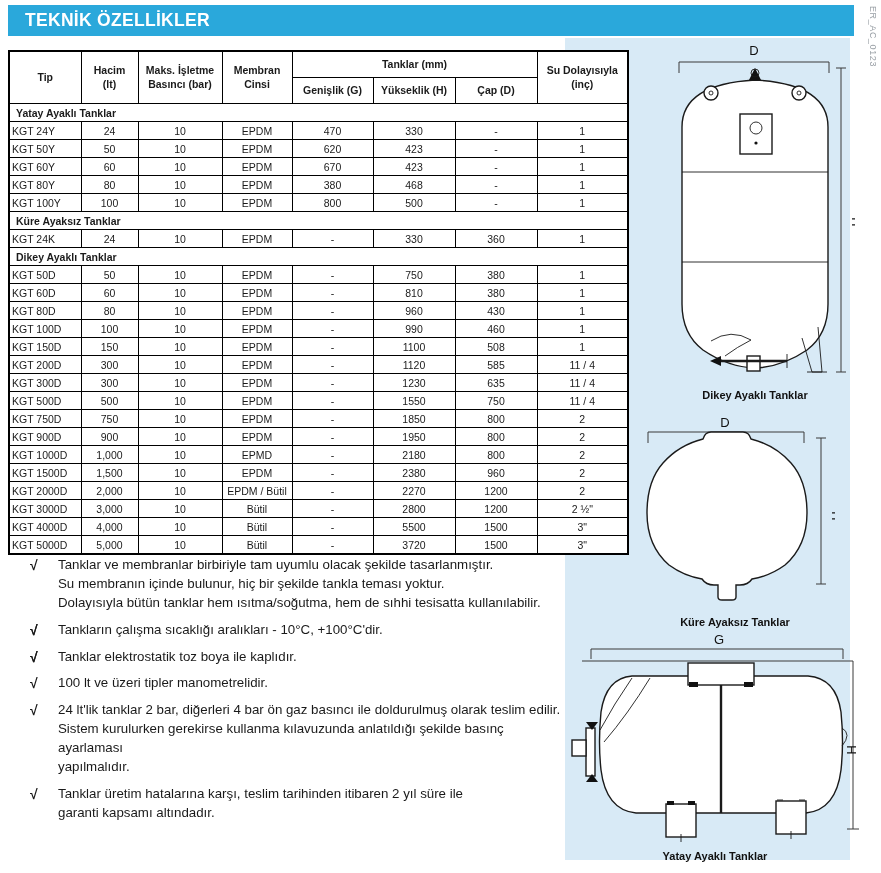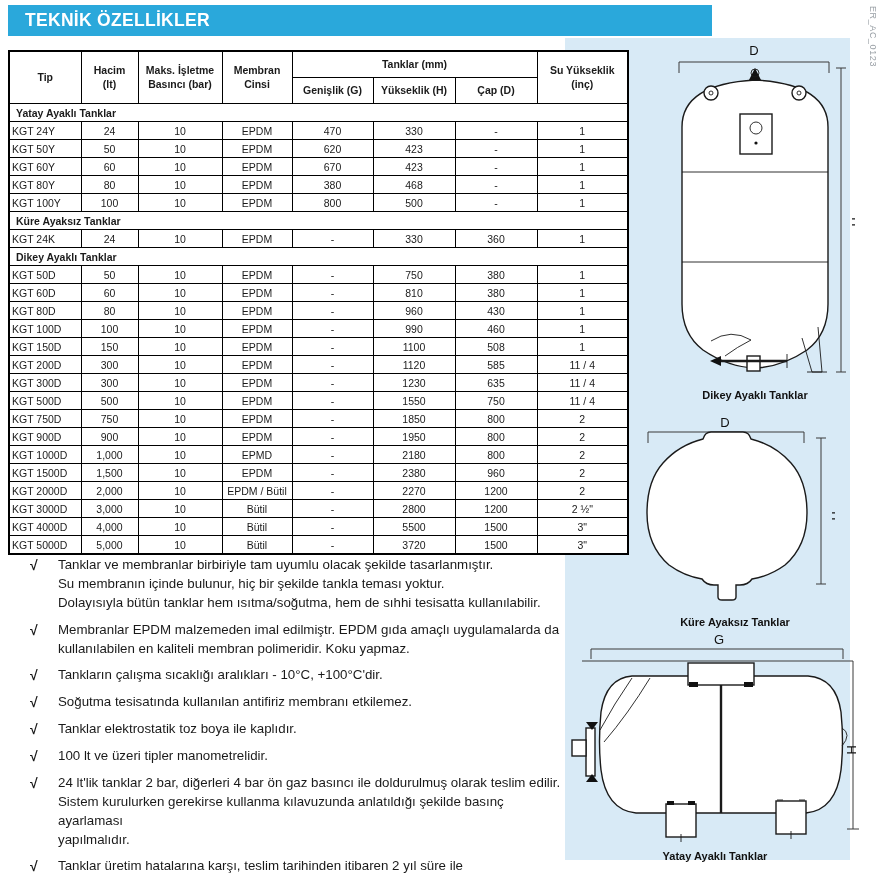--- a/index.html
+++ b/index.html
@@ -1,20 +1,20 @@
 <!DOCTYPE html>
 <html><head>
 <meta charset="utf-8">
 <style>
   html,body{margin:0;padding:0;background:#fff;}
   body{font-family:"Liberation Sans","DejaVu Sans",sans-serif;color:#1a1a1a;}
   #page{position:relative;width:881px;height:873px;background:#fff;overflow:hidden;}
 
   
-  .banner{position:absolute;left:8px;top:5px;width:704px;height:31px;display:flex;align-items:center;}
+  .banner{position:absolute;left:8px;top:5px;width:846px;height:31px;display:flex;align-items:center;}
   .banner-title{color:#fff;font-weight:bold;font-size:17.5px;letter-spacing:.3px;padding-left:17px;}
 
   
   .doc-code{position:absolute;right:3px;top:6px;writing-mode:vertical-rl;font-size:9px;
     color:#9aa0a6;letter-spacing:.6px;}
 
   
   .panel{position:absolute;left:565px;top:38px;width:285px;height:822px;z-index:0;}
 
   
@@ -144,21 +144,21 @@
     <thead>
       <tr>
         <th rowspan="2">Tip</th>
         <th rowspan="2">Hacim
 (lt)</th>
         <th rowspan="2">Maks. İşletme
 Basıncı (bar)</th>
         <th rowspan="2">Membran
 Cinsi</th>
         <th colspan="3">Tanklar (mm)</th>
-        <th rowspan="2">Su Yükseklik
+        <th rowspan="2">Su Dolayısıyla
 (inç)</th>
       </tr>
       <tr>
         <th>Genişlik (G)</th>
         <th>Yükseklik (H)</th>
         <th>Çap (D)</th>
       </tr>
     </thead>
     <tbody>
         <tr>
@@ -390,24 +390,23 @@
           <td>1500</td>
           <td>3"</td>
         </tr>
       </tbody>
   </table>
 
   <div class="features">
       <div class="feature"><span class="check">√</span><span class="ftext">Tanklar ve membranlar birbiriyle tam uyumlu olacak şekilde tasarlanmıştır.
 Su membranın içinde bulunur, hiç bir şekilde tankla teması yoktur.
 Dolayısıyla bütün tanklar hem ısıtma/soğutma, hem de sıhhi tesisatta kullanılabilir.</span></div>
-      <div class="feature"><span class="check">√</span><span class="ftext">Membranlar EPDM malzemeden imal edilmiştr. EPDM gıda amaçlı uygulamalarda da
-kullanılabilen en kaliteli membran polimeridir. Koku yapmaz.</span></div>
+      <div class="feature"><span class="check">√</span></div>
       <div class="feature"><span class="check">√</span><span class="ftext">Tankların çalışma sıcaklığı aralıkları - 10°C, +100°C'dir.</span></div>
-      <div class="feature"><span class="check">√</span><span class="ftext">Soğutma tesisatında kullanılan antifiriz membranı etkilemez.</span></div>
+      <div class="feature"><span class="check">√</span></div>
       <div class="feature"><span class="check">√</span><span class="ftext">Tanklar elektrostatik toz boya ile kaplıdır.</span></div>
       <div class="feature"><span class="check">√</span><span class="ftext">100 lt ve üzeri tipler manometrelidir.</span></div>
       <div class="feature"><span class="check">√</span><span class="ftext">24 lt'lik tanklar 2 bar, diğerleri 4 bar ön gaz basıncı ile doldurulmuş olarak teslim edilir.
 Sistem kurulurken gerekirse kullanma kılavuzunda anlatıldığı şekilde basınç ayarlaması
 yapılmalıdır.</span></div>
       <div class="feature"><span class="check">√</span><span class="ftext">Tanklar üretim hatalarına karşı, teslim tarihinden itibaren 2 yıl süre ile
 garanti kapsamı altındadır.</span></div>
     </div>
 
 </div>

